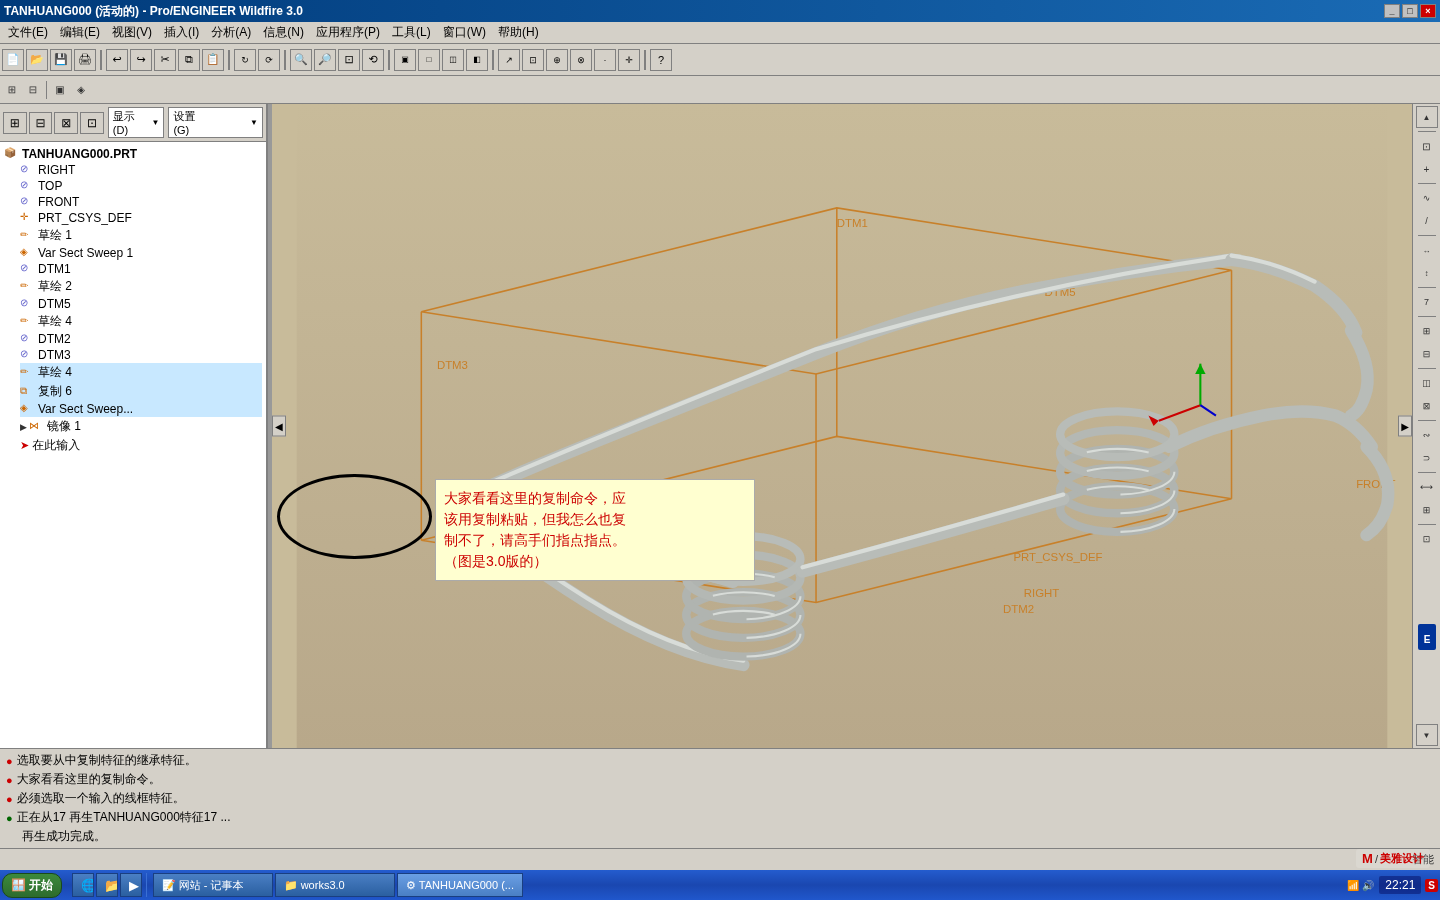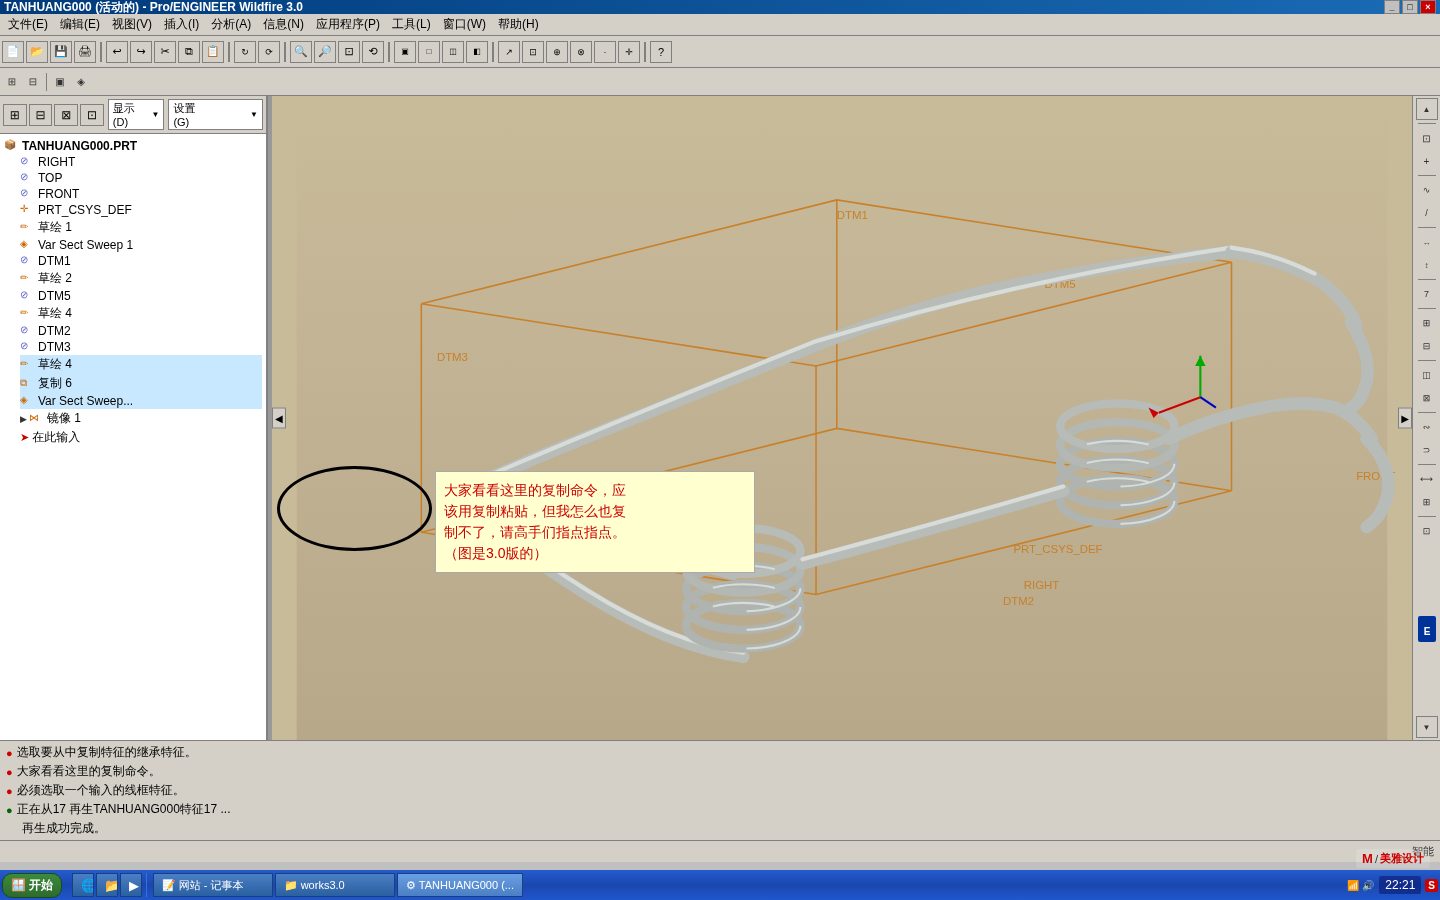--- a/index.html
+++ b/index.html
@@ -2,21 +2,21 @@
 <html><head>
   <meta charset="utf-8">
   <style>
     * { margin: 0; padding: 0; box-sizing: border-box; }
     body { width: 1440px; height: 900px; overflow: hidden; font-family: 'SimSun', 'MS Gothic', sans-serif; font-size: 12px; background: #c0c0c0; }
 
     
     #title-bar {
       background: linear-gradient(to right, #003a7a, #1a6bb5);
       color: white;
-      height: 14px;
+      height: 22px;
       display: flex;
       align-items: center;
       justify-content: space-between;
       padding: 0 4px;
       font-size: 12px;
       font-weight: bold;
     }
     #title-bar-controls { display: flex; gap: 2px; }
     .title-btn {
       width: 16px; height: 14px;

